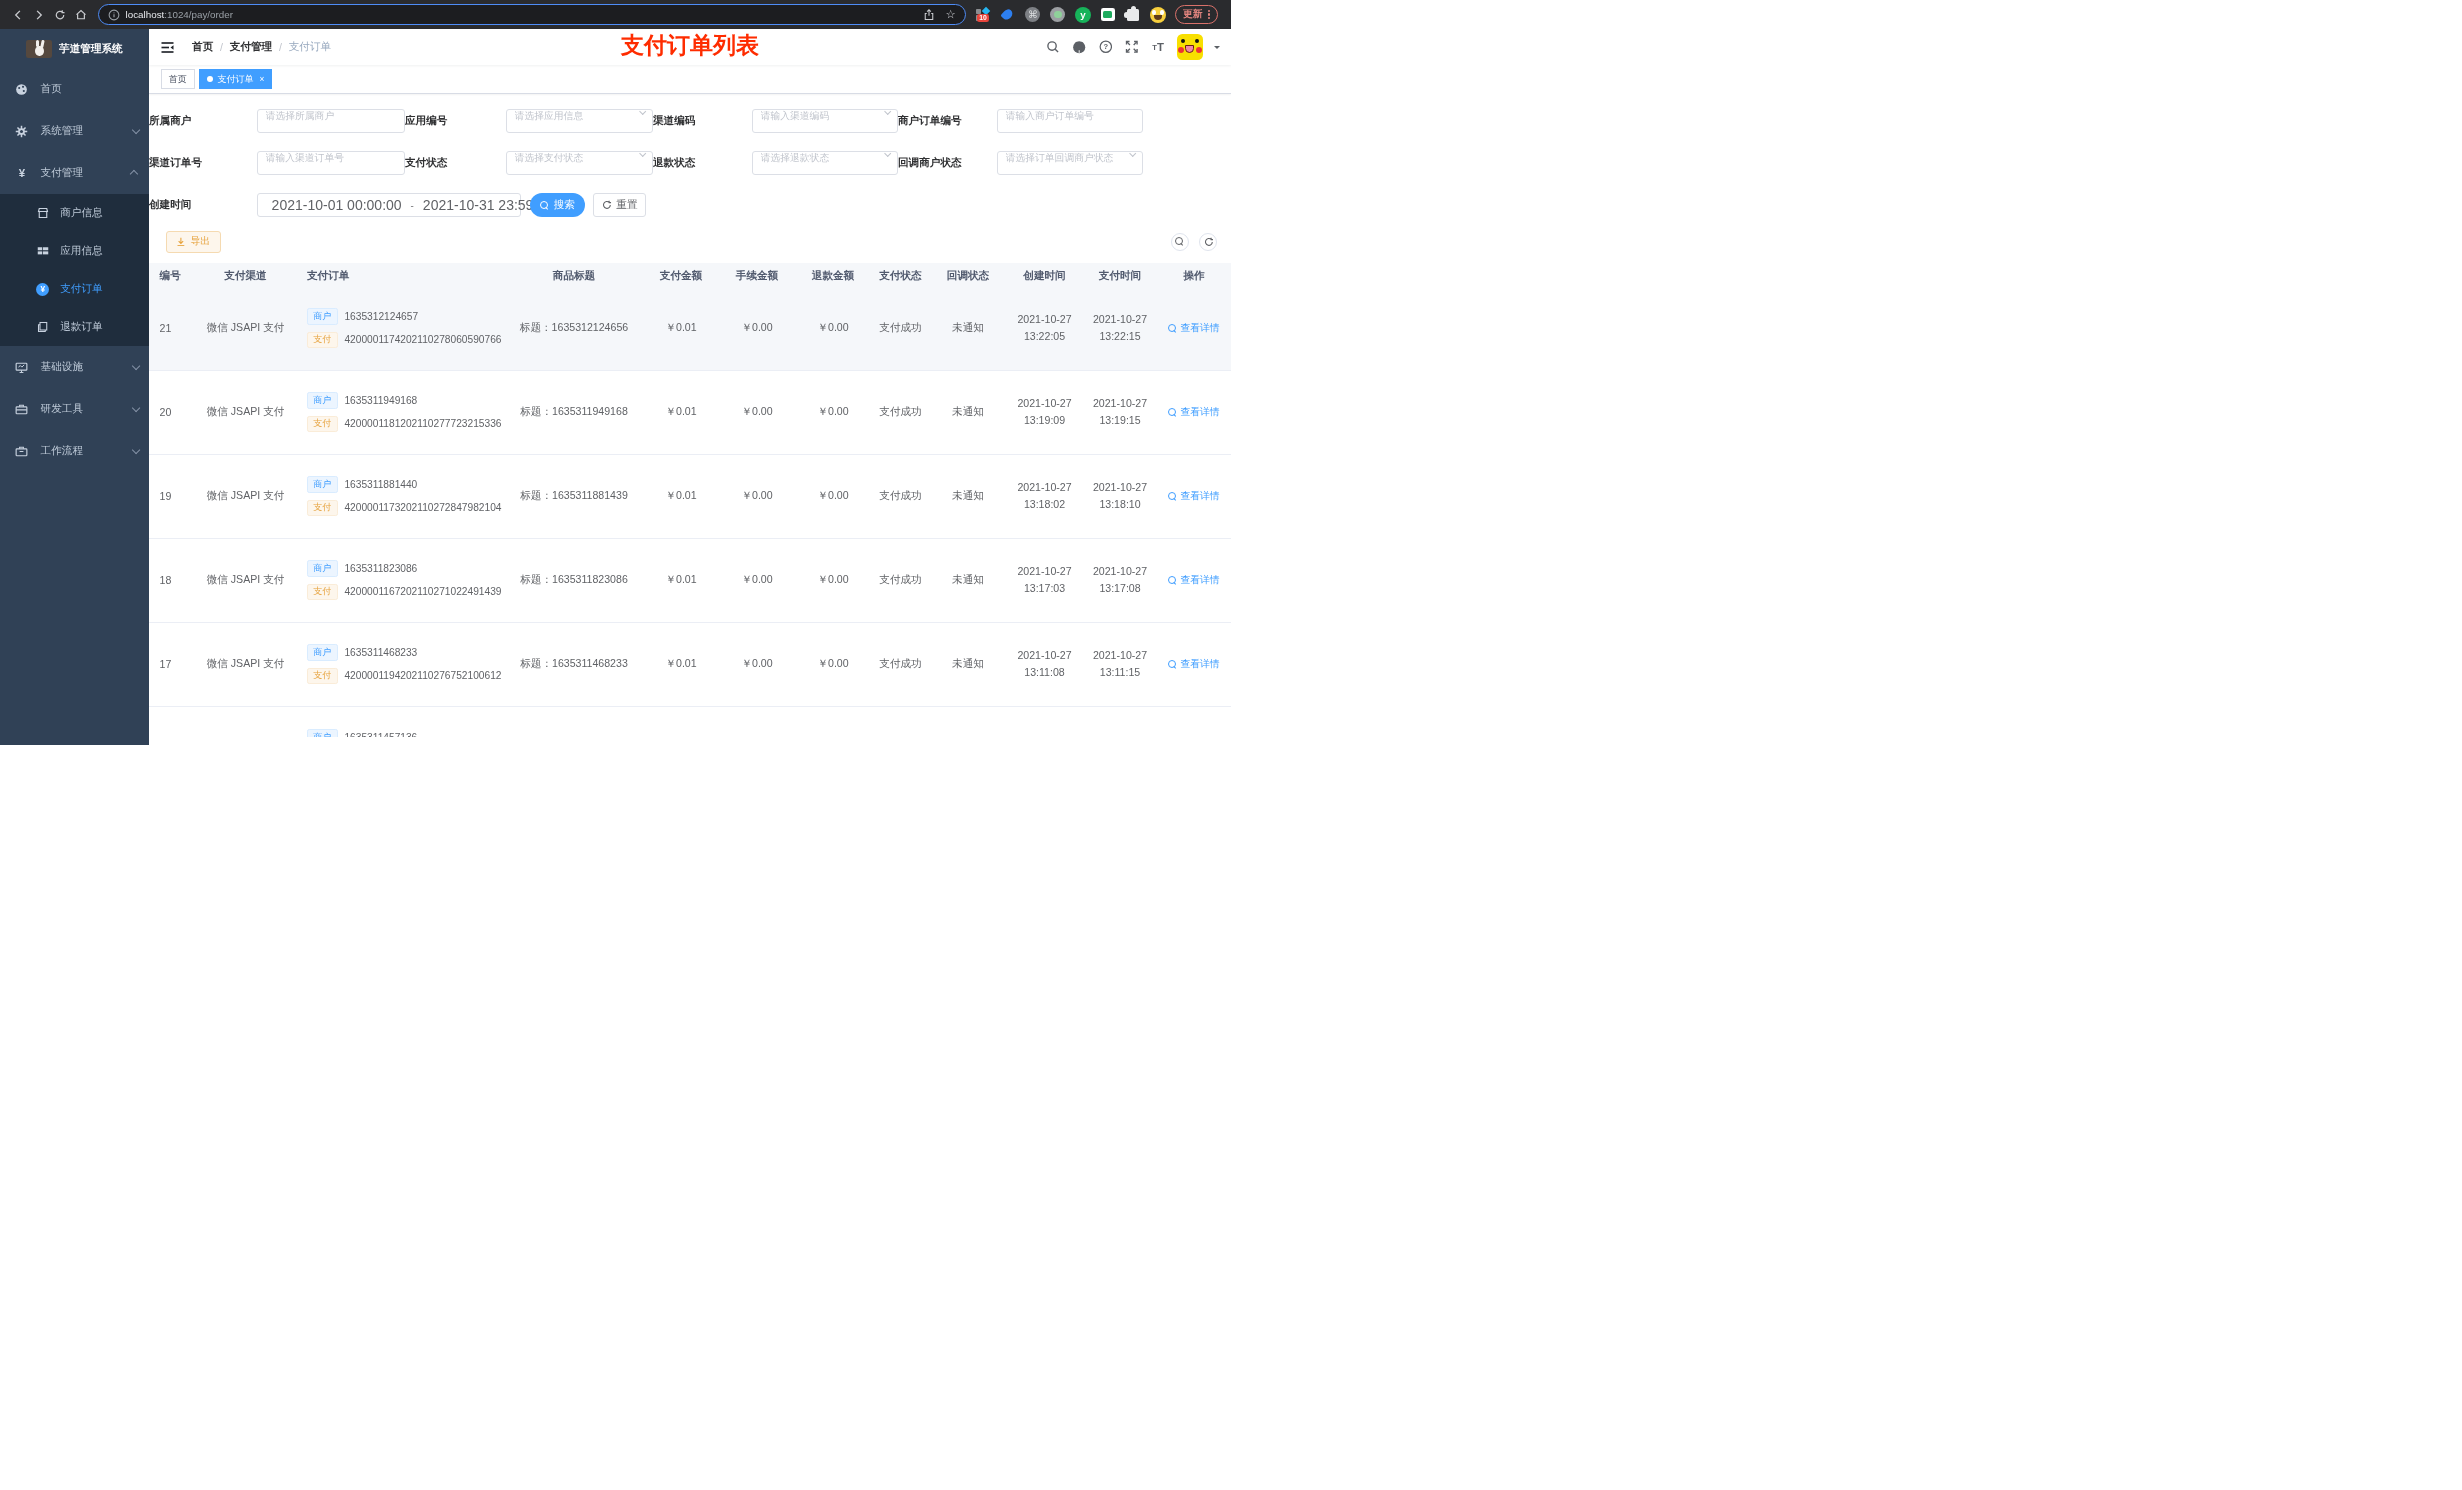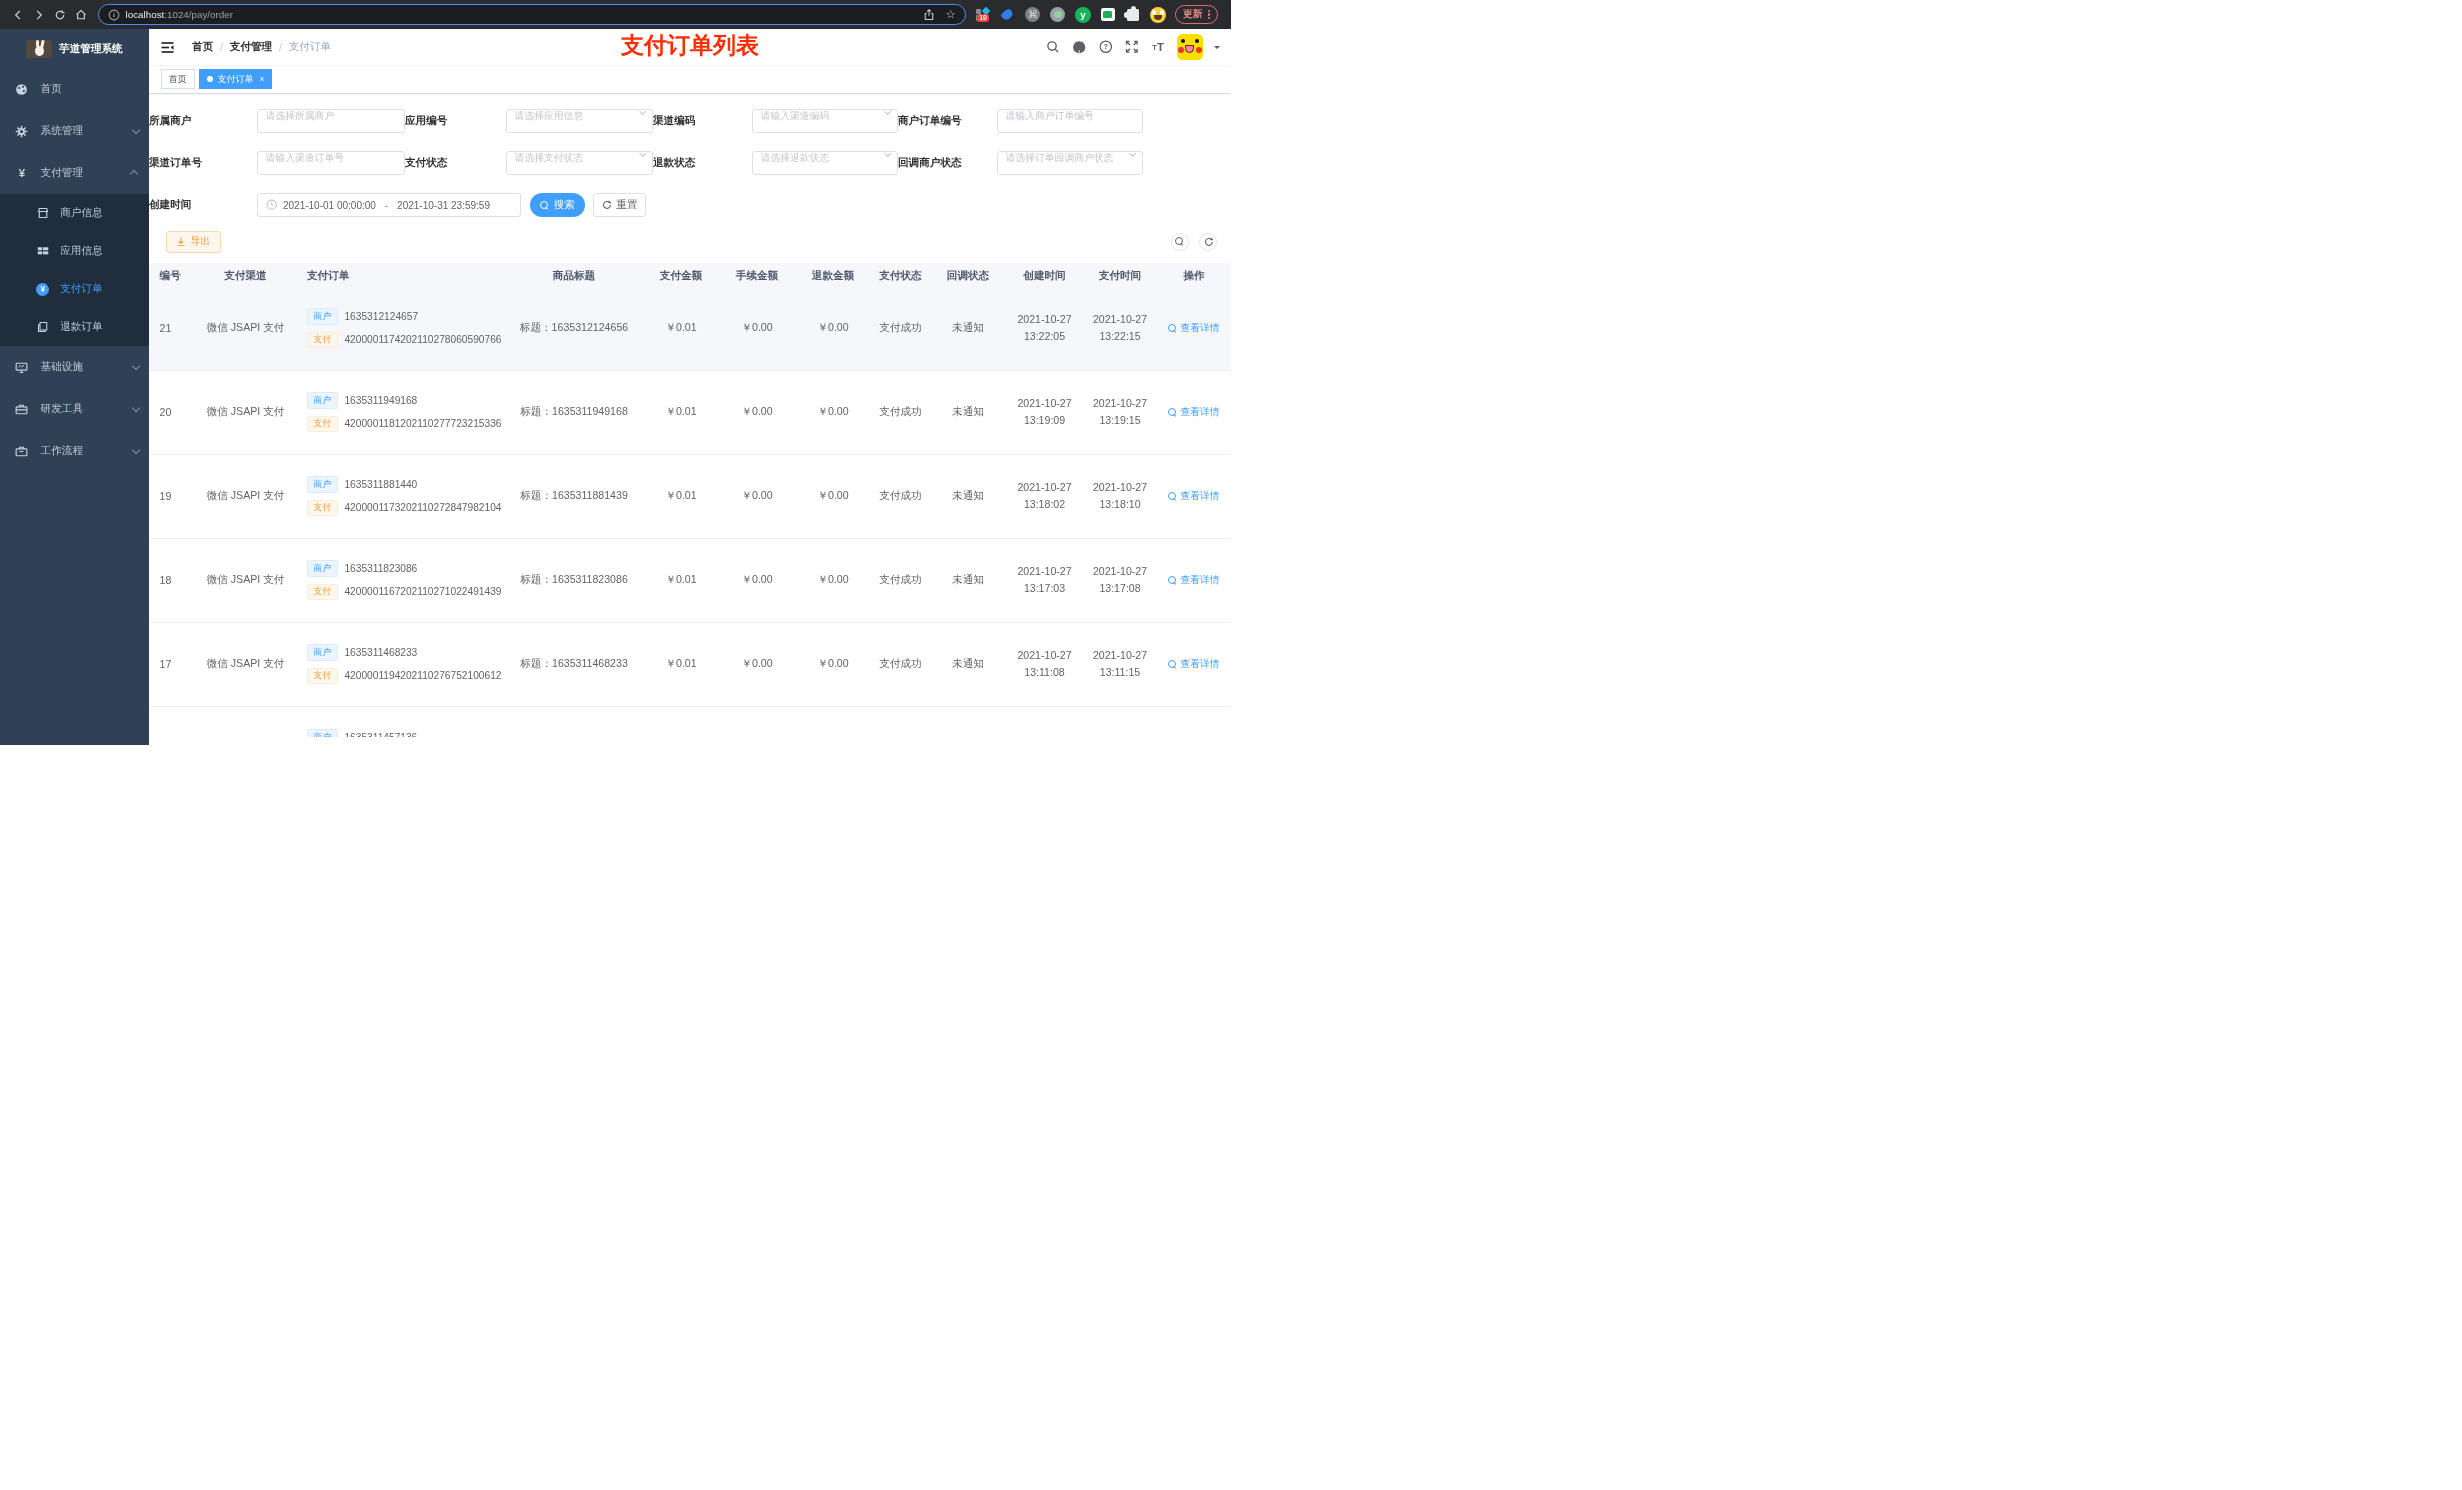--- a/index.html
+++ b/index.html
@@ -95,21 +95,21 @@
   .content { flex:1; overflow:hidden; position:relative; }
   .filter-form { padding-top:15px; }
   .f-row { display:grid; grid-template-columns:108px 148px 101px 147px 99px 146px 99px 146px; align-items:center; margin-bottom:18px; }
   .f-label { font-size:10.6px; font-weight:700; color:#303133; padding-right:9px; white-space:nowrap; }
   .f-control { height:24px; border:0.8px solid #dcdfe6; border-radius:3px; display:flex; padding:0 7.6px; background:#fff; cursor:text; }
   .f-ph { color:#c0c4cc; font-size:9.8px; flex:1; white-space:nowrap; overflow:hidden; }
   .caret-sel { width:5.3px; height:5.3px; border-right:1.1px solid #c0c4cc; border-bottom:1.1px solid #c0c4cc; transform:rotate(45deg) translateY(-1.5px); flex:0 0 auto; }
   .date-row { display:flex; align-items:center; margin-bottom:13.6px; }
   .date-row .f-label { width:108px; flex:0 0 auto; }
   .date-ctrl { width:264px; height:24px; border:0.8px solid #dcdfe6; border-radius:3px; display:flex; align-items:center; padding:0 7.6px; gap:6px; }
-  .date-txt { font-size:10px; color:#606266; white-space:nowrap; }
+  .date-txt { font-size:14px; color:#606266; white-space:nowrap; }
   .date-sep { color:#606266; font-size:9.8px; padding:0 3px; }
   .btn { height:24px; border-radius:3px; display:inline-flex; align-items:center; justify-content:center; gap:4.5px; font-size:10.6px; cursor:pointer; border:0.8px solid transparent; }
   .btn-search { background:#409eff; color:#fff; width:55px; margin-left:9px;border-radius:12px; }
   .btn-reset { background:#fff; color:#606266; border-color:#dcdfe6; width:53px; margin-left:8.3px; }
   .export-row { display:flex; align-items:center; padding:0 13.6px 0 16.7px; margin-bottom:10.6px; }
   .btn-export { background:#fdf6ec; border-color:#f5dab1; color:#e6a23c; width:55px; height:22px; font-size:9.8px; }
   .tool-circles { margin-left:auto; display:flex; gap:10.6px; }
   .circle-btn { width:18px; height:18px; border:0.8px solid #dfe4ed; border-radius:50%; display:flex; align-items:center; justify-content:center; color:#606266; cursor:pointer; background:#fff; }
 
   

